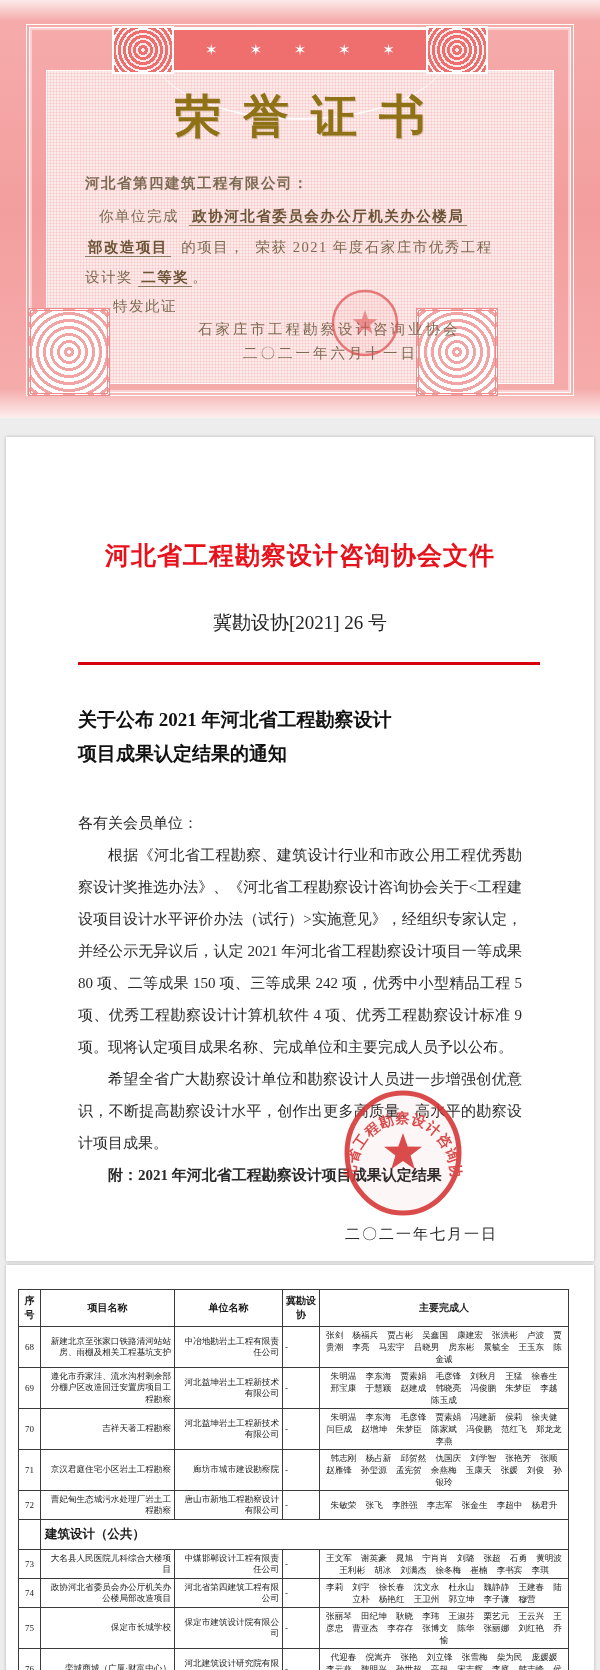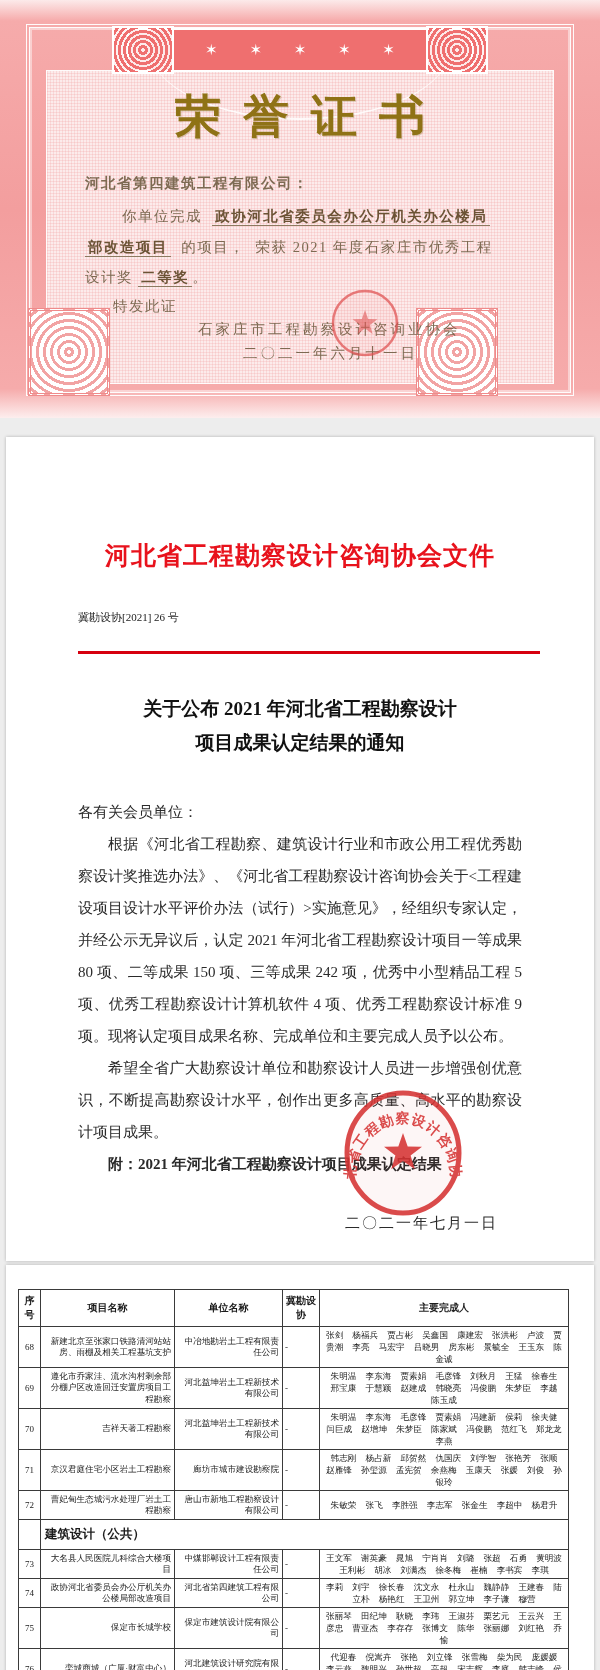--- a/index.html
+++ b/index.html
@@ -62,23 +62,23 @@
   .page {
     position:relative; margin:0 6px; background:#fff;
     box-shadow:0 0 3px rgba(0,0,0,.25);
   }
   .doc-page { margin-top:19px; height:824px; padding:0 72px; }
   .doc-title {
     padding-top:102px; text-align:center;
     font-size:25px; font-weight:bold; color:#e8121c; letter-spacing:1px;
     font-family:"Liberation Sans","DejaVu Sans",sans-serif;
   }
-  .doc-number { margin-top:38px; font-size:11px; color:#222; }
+  .doc-number { margin-top:38px; text-align:center; font-size:19px; color:#222; }
   .doc-redline { margin:26px auto 0 auto; width:462px; border-top:3.5px solid #d6000f; }
-  .notice-title { margin-top:38px; text-align:center; font-size:19px; font-weight:bold; color:#111; line-height:34px; }
+  .notice-title { margin-top:38px; font-size:19px; font-weight:bold; color:#111; line-height:34px; }
   .doc-body { margin-top:36px; font-size:15px; color:#2a2a2a; line-height:32px; text-align:justify; }
   .doc-body p.indent { text-indent:2em; }
   .doc-attach { margin-top:0; font-size:15px; color:#2a2a2a; line-height:32px; text-indent:2em;font-weight:bold; }
   .doc-date { margin-top:34px; text-align:right; padding-right:24px; font-size:15px; color:#2a2a2a; letter-spacing:2px; }
   .doc-seal { position:absolute; left:336px; top:652px; pointer-events:none; opacity:.88; }
 
   
   .table-page { margin-top:4px; height:533px; padding:24px 16px 0 12px; }
   table.results { border-collapse:collapse; table-layout:fixed; width:550px; background:#fff; }
   table.results th, table.results td {
@@ -105,21 +105,21 @@
     <span>✶ ✶ ✶ ✶ ✶</span>
   </div>
   <div class="cert-banner-end" style="left:112px;"></div>
   <div class="cert-banner-end" style="left:426px;"></div>
   <div class="cert-medallion" style="left:28px;"></div>
   <div class="cert-medallion" style="left:416px;"></div>
 
   <div class="cert-title">荣誉证书</div>
 
   <div class="cert-line" style="top:174px; font-weight:bold;">河北省第四建筑工程有限公司：</div>
-  <div class="cert-line" style="top:207px; left:122px;">
+  <div class="cert-line" style="top:207px; left:99px;">
     <span>你单位完成</span>&nbsp;&nbsp;<span class="cert-fill">政协河北省委员会办公厅机关办公楼局</span>
   </div>
   <div class="cert-line" style="top:238px;">
     <span class="cert-fill">部改造项目</span>&nbsp;&nbsp;<span>的项目，</span>&nbsp;&nbsp;<span>荣获 2021 年度石家庄市优秀工程</span>
   </div>
   <div class="cert-line" style="top:268px;">
     <span>设计奖</span>&nbsp;<span class="cert-fill">二等奖</span><span>。</span>
   </div>
   <div class="cert-line" style="top:297px; left:113px;">特发此证</div>
   <div class="cert-issuer">石家庄市工程勘察设计咨询业协会</div>

